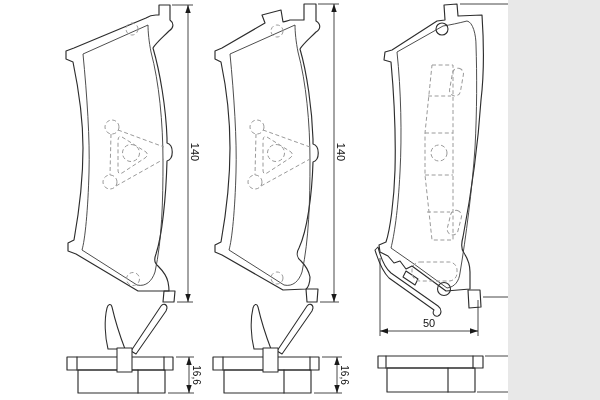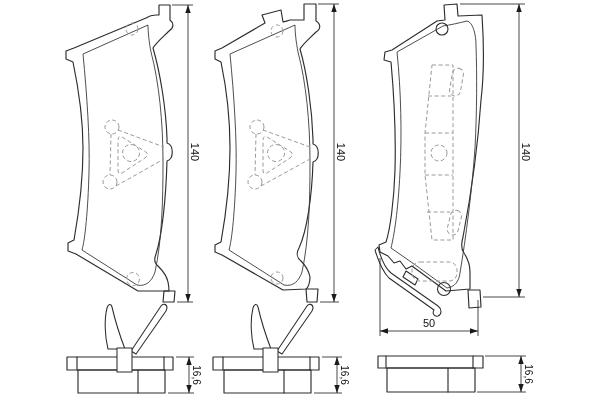--- a/index.html
+++ b/index.html
@@ -1,17 +1,17 @@
 <!DOCTYPE html>
 <html><head>
 <meta charset="utf-8">
 <style>
   html,body{margin:0;padding:0;background:#e8e8e8;}
   .canvas{
-    width:600px;height:400px;background:#ffffff;position:relative;
+    width:508px;height:400px;background:#ffffff;position:relative;
     font-family:"Liberation Sans", sans-serif;overflow:hidden;
   }
   svg{display:block}
   .outline{fill:none;stroke:#2d2d2d;stroke-width:1.15;stroke-linejoin:round;stroke-linecap:round;}
   .inner{fill:none;stroke:#3a3a3a;stroke-width:0.9;stroke-linejoin:round;}
   .hidden-detail{fill:none;stroke:#9a9a9a;stroke-width:1;stroke-dasharray:4 2.6;stroke-linejoin:round;}
   .solid-hole{fill:none;stroke:#2d2d2d;stroke-width:1.1;}
   .dim{stroke:#1a1a1a;stroke-width:0.8;fill:none;}
   .dim-arrow{fill:#1a1a1a;stroke:none;}
   .dim-text{fill:#111111;font-family:"Liberation Sans", sans-serif;font-size:11px;}

